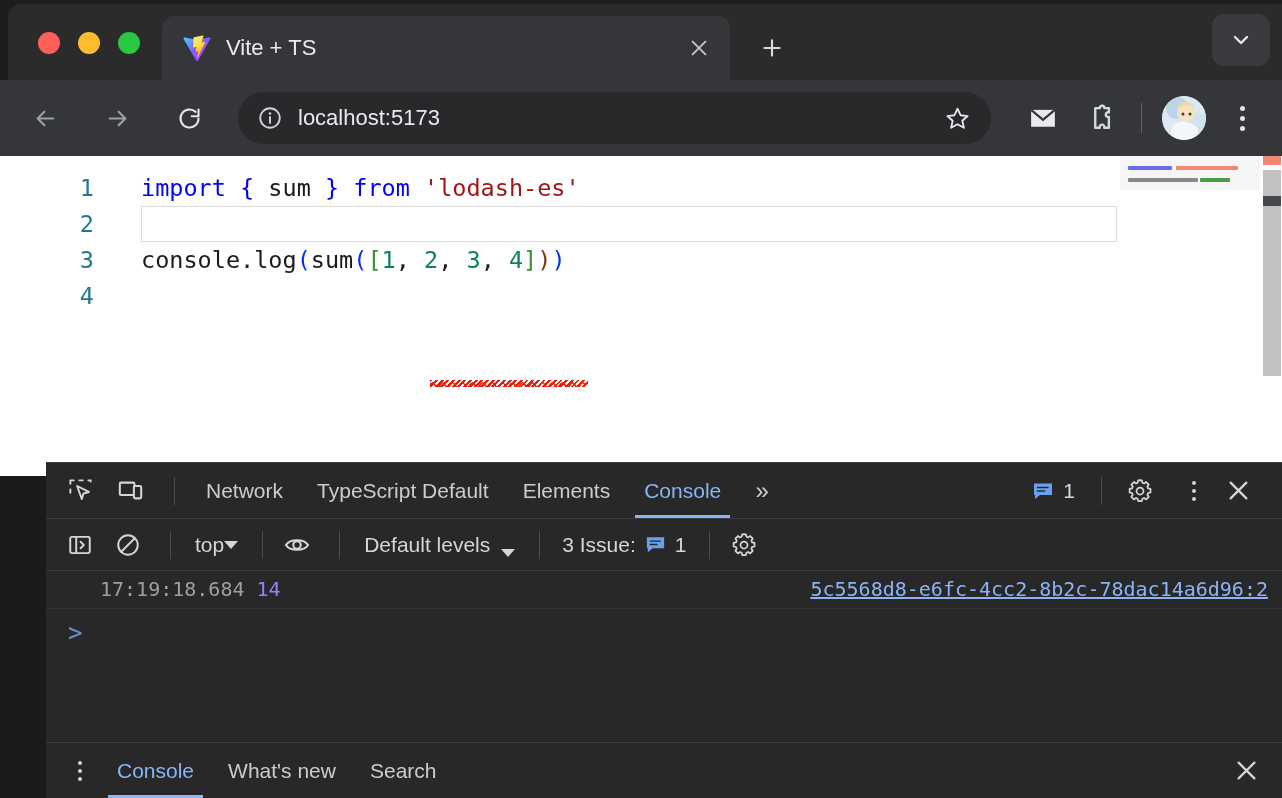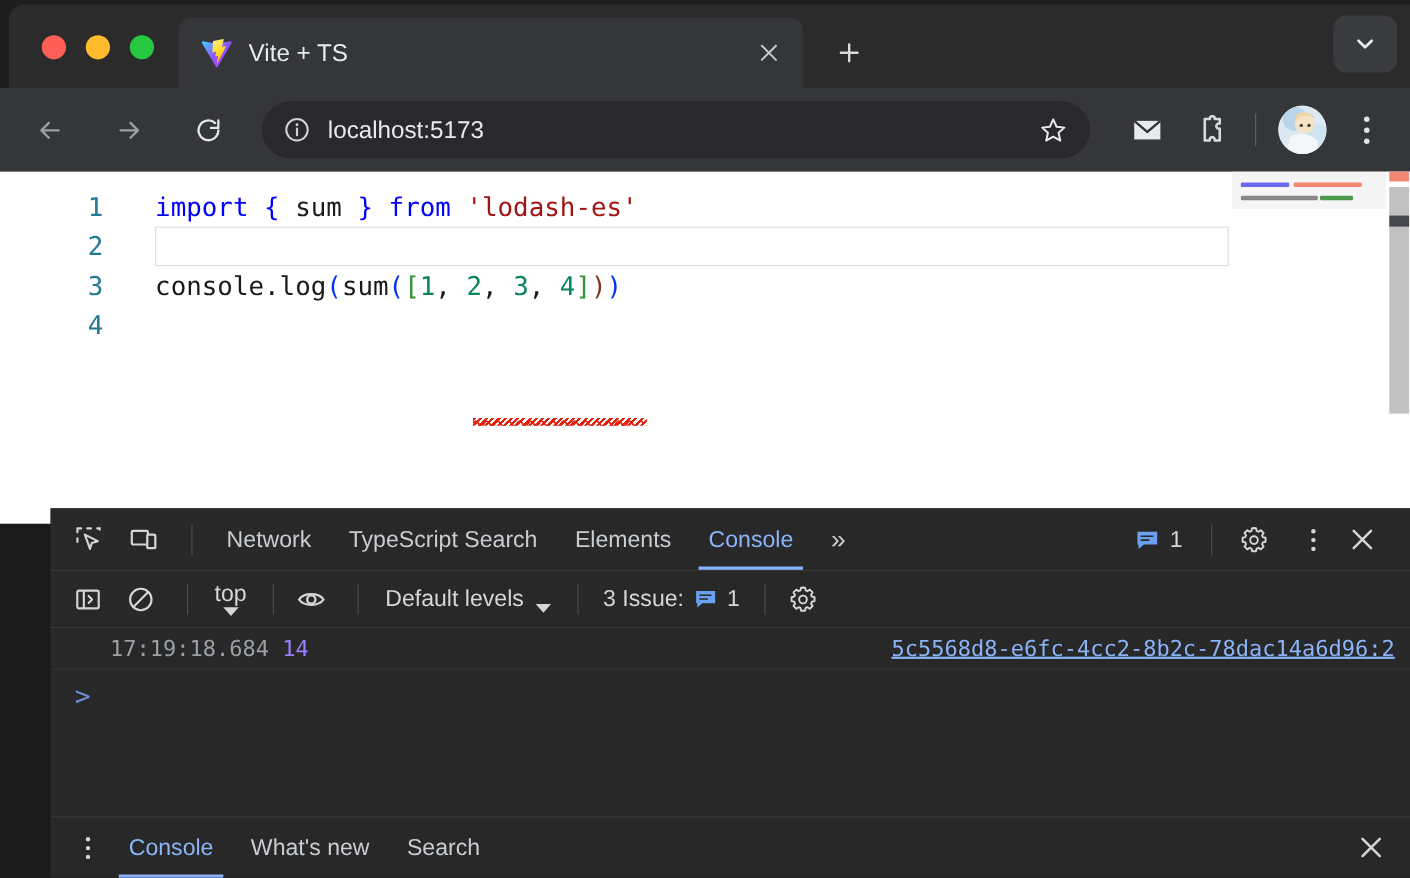--- a/index.html
+++ b/index.html
@@ -272,21 +272,21 @@
     padding: 0 14px 0 14px;
   }
   .tb-btn {
     width: 40px; height: 40px; flex: 0 0 40px;
     display: flex; align-items: center; justify-content: center;
     margin-right: 8px;
   }
   .ctx-select {
     display: flex; align-items: center; gap: 0;
     color: #d4d6d8; font-size: 21px;
-    padding: 0 10px; height: 34px; flex-direction: column;
+    padding: 0 10px; height: 34px;
   }
   .filter-box {
     flex: 1 1 auto;
     height: 38px;
     background: #3a3a3a;
     border-radius: 19px;
     display: flex; align-items: center;
     padding: 0 16px;
     gap: 12px;
     margin: 0 12px;
@@ -536,21 +536,21 @@
       </div>
       <div class="dt-icon-btn">
         <svg viewBox="0 0 24 24" width="27" height="27">
           <rect x="2.5" y="5" width="13" height="11" rx="1" stroke="#d4d6d8" stroke-width="1.8" fill="none"></rect>
           <rect x="15" y="8" width="6.5" height="11" rx="1.2" stroke="#d4d6d8" stroke-width="1.8" fill="#282828"></rect>
         </svg>
       </div>
       <div class="dt-vdiv"></div>
 
       <div class="dt-tab">Network</div>
-      <div class="dt-tab">TypeScript Search</div>
+      <div class="dt-tab">TypeScript Default</div>
       <div class="dt-tab">Elements</div>
       <div class="dt-tab active">Console</div>
       <div class="dt-more">»</div>
 
       <div class="dt-spacer"></div>
 
       <div class="dt-right">
         <div class="issue-pill">
           <span>
             <svg viewBox="0 0 24 24" width="24" height="24">

